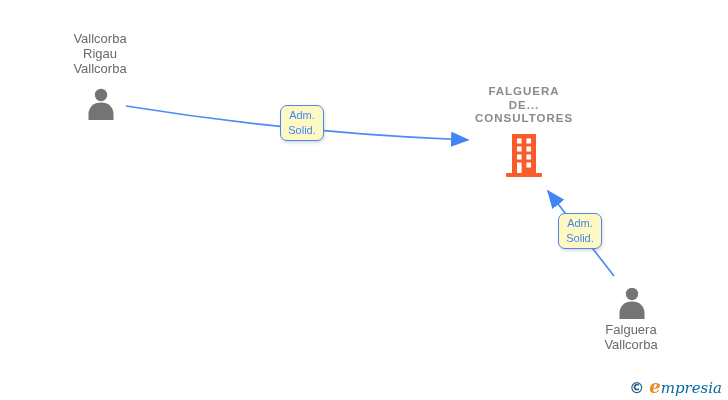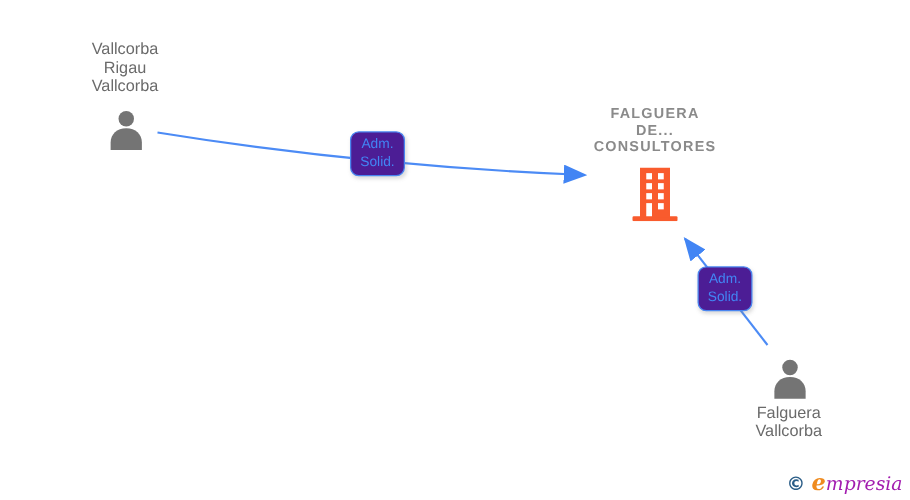--- a/index.html
+++ b/index.html
@@ -27,21 +27,21 @@
     font-size:11.5px;line-height:13.5px;
     letter-spacing:1px;
     cursor:pointer;
   }
   .company-label span{display:block;}
   .node-icon{position:absolute;z-index:2;cursor:pointer;}
   .edge-label{
     position:absolute;z-index:3;
     box-sizing:border-box;
     width:44px;height:36px;
-    background:#4c1d95;
+    background:#fef9c3;
     border:1.5px solid #4a86f0;
     border-radius:7px;
     box-shadow:1px 2px 3px rgba(120,120,120,0.25);
     color:#4285f4;
     font-size:11px;line-height:15px;
     text-align:center;
     padding-top:2px;
     cursor:pointer;
   }
   .edge-label span{display:block;}
@@ -56,21 +56,21 @@
     margin-right:5px;
     font-family:"DejaVu Sans", sans-serif;
   }
   .brand-initial{
     color:#ef8b1f;
     font-family:"DejaVu Serif", serif;
     font-style:italic;font-weight:bold;
     font-size:18px;
   }
   .brand-rest{
-    color:#a21caf;
+    color:#0369a1;
     font-family:"DejaVu Serif", serif;
     font-style:italic;
     font-size:15px;
   }
 </style>
 </head>
 <body>
 
 <div id="canvas">
 

